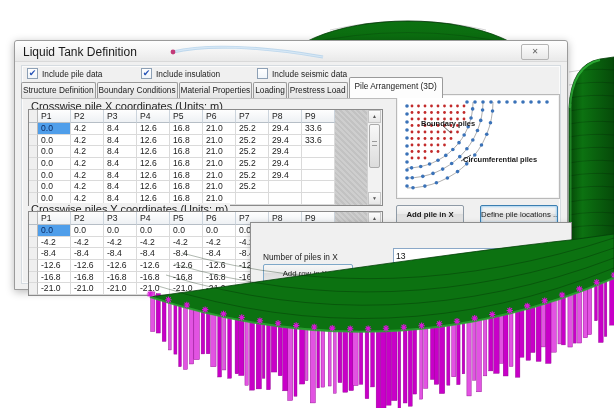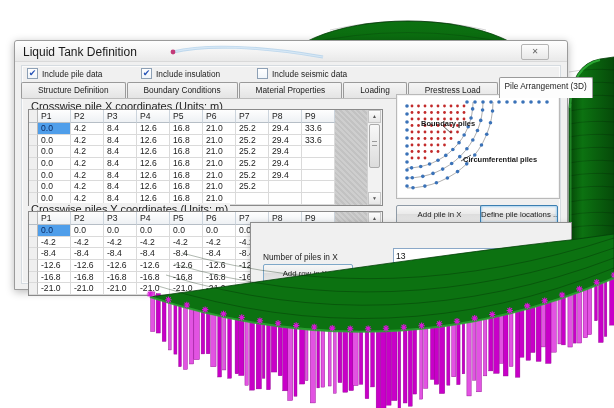--- a/index.html
+++ b/index.html
@@ -22,21 +22,21 @@
         background:linear-gradient(#fdfdfd,#e8e8e8);border:1px solid #b4b4b4;border-radius:2px;
         font-size:8px;line-height:13px;text-align:center;color:#666;}
   .frame{position:absolute;left:6px;top:24px;width:538px;height:217px;
         border:1px solid #d5dbe0;box-shadow:inset 0 0 0 1px #fbfbfb;}
   
   .cb{position:absolute;top:27px;display:flex;align-items:center;gap:4px;font-size:8.3px;color:#1a1a1a;}
   .cb .box{width:11px;height:11px;box-sizing:border-box;border:1px solid #8da0b5;
         background:linear-gradient(#fff,#f0f5fa);font-size:9px;line-height:9px;text-align:center;color:#2a56b8;}
   
   #tabs{position:absolute;left:6px;top:39px;display:flex;align-items:flex-end;height:18px;}
-  .tab{font-size:8.3px;color:#1a1a1a;padding:2px 16px;margin-right:1px;height:11px;
+  .tab{font-size:8.3px;color:#1a1a1a;padding:2px 1px;margin-right:1px;height:11px;
        background:linear-gradient(#f5f5f5,#e4e4e4);border:1px solid #9a9a9a;border-bottom:none;
        border-radius:2px 2px 0 0;white-space:nowrap;}
   .tab.active{background:#fdfdfd;height:14px;padding:3px 5px;position:relative;z-index:2;}
   .tabline{position:absolute;left:6px;top:57px;width:538px;height:1px;background:#bcbcbc;}
   
   .gcap{position:absolute;font-size:11px;color:#222;background:#f0f0f0;padding:0 2px;white-space:nowrap;}
   
   .tablewrap{position:absolute;display:flex;border:1px solid #8a8a8a;background:#fff;}
   .grid{display:flex;flex-direction:column;}
   .r{display:flex;height:11.7px;}
@@ -475,21 +475,21 @@
           <circle cx="60.5" cy="37" r="1.4" fill="#c22a2a"></circle>
           <circle cx="67" cy="11" r="1.4" fill="#c22a2a"></circle>
           <circle cx="67" cy="17.5" r="1.4" fill="#c22a2a"></circle>
           <circle cx="67" cy="24" r="1.4" fill="#c22a2a"></circle>
           <line x1="46" y1="31" x2="54" y2="38" stroke="#333" stroke-width="0.8"></line>
           <line x1="64" y1="66" x2="74" y2="60" stroke="#333" stroke-width="0.8"></line>
         </svg>
     <span class="diag-label" style="left:24px;top:24px;">Boundary piles</span>
     <span class="diag-label" style="left:66px;top:60px;">Circumferential piles</span>
   </div>
-  <div class="btn" style="left:381px;top:164px;width:87px;">Add pile in X</div>
+  <div class="btn" style="left:381px;top:164px;width:68px;font-weight:bold;">Add pile in X</div>
   <div class="btn focused" style="left:465px;top:164px;width:78px;">Define pile locations ...</div>
 </div>
 
 <div id="dlg2">
   <span class="fldlabel">Number of piles in X</span>
   <input type="text" value="13" style="">
   <div class="btn">Add row in X...</div>
 </div>
 
 <svg id="tank-front" width="614" height="408">

